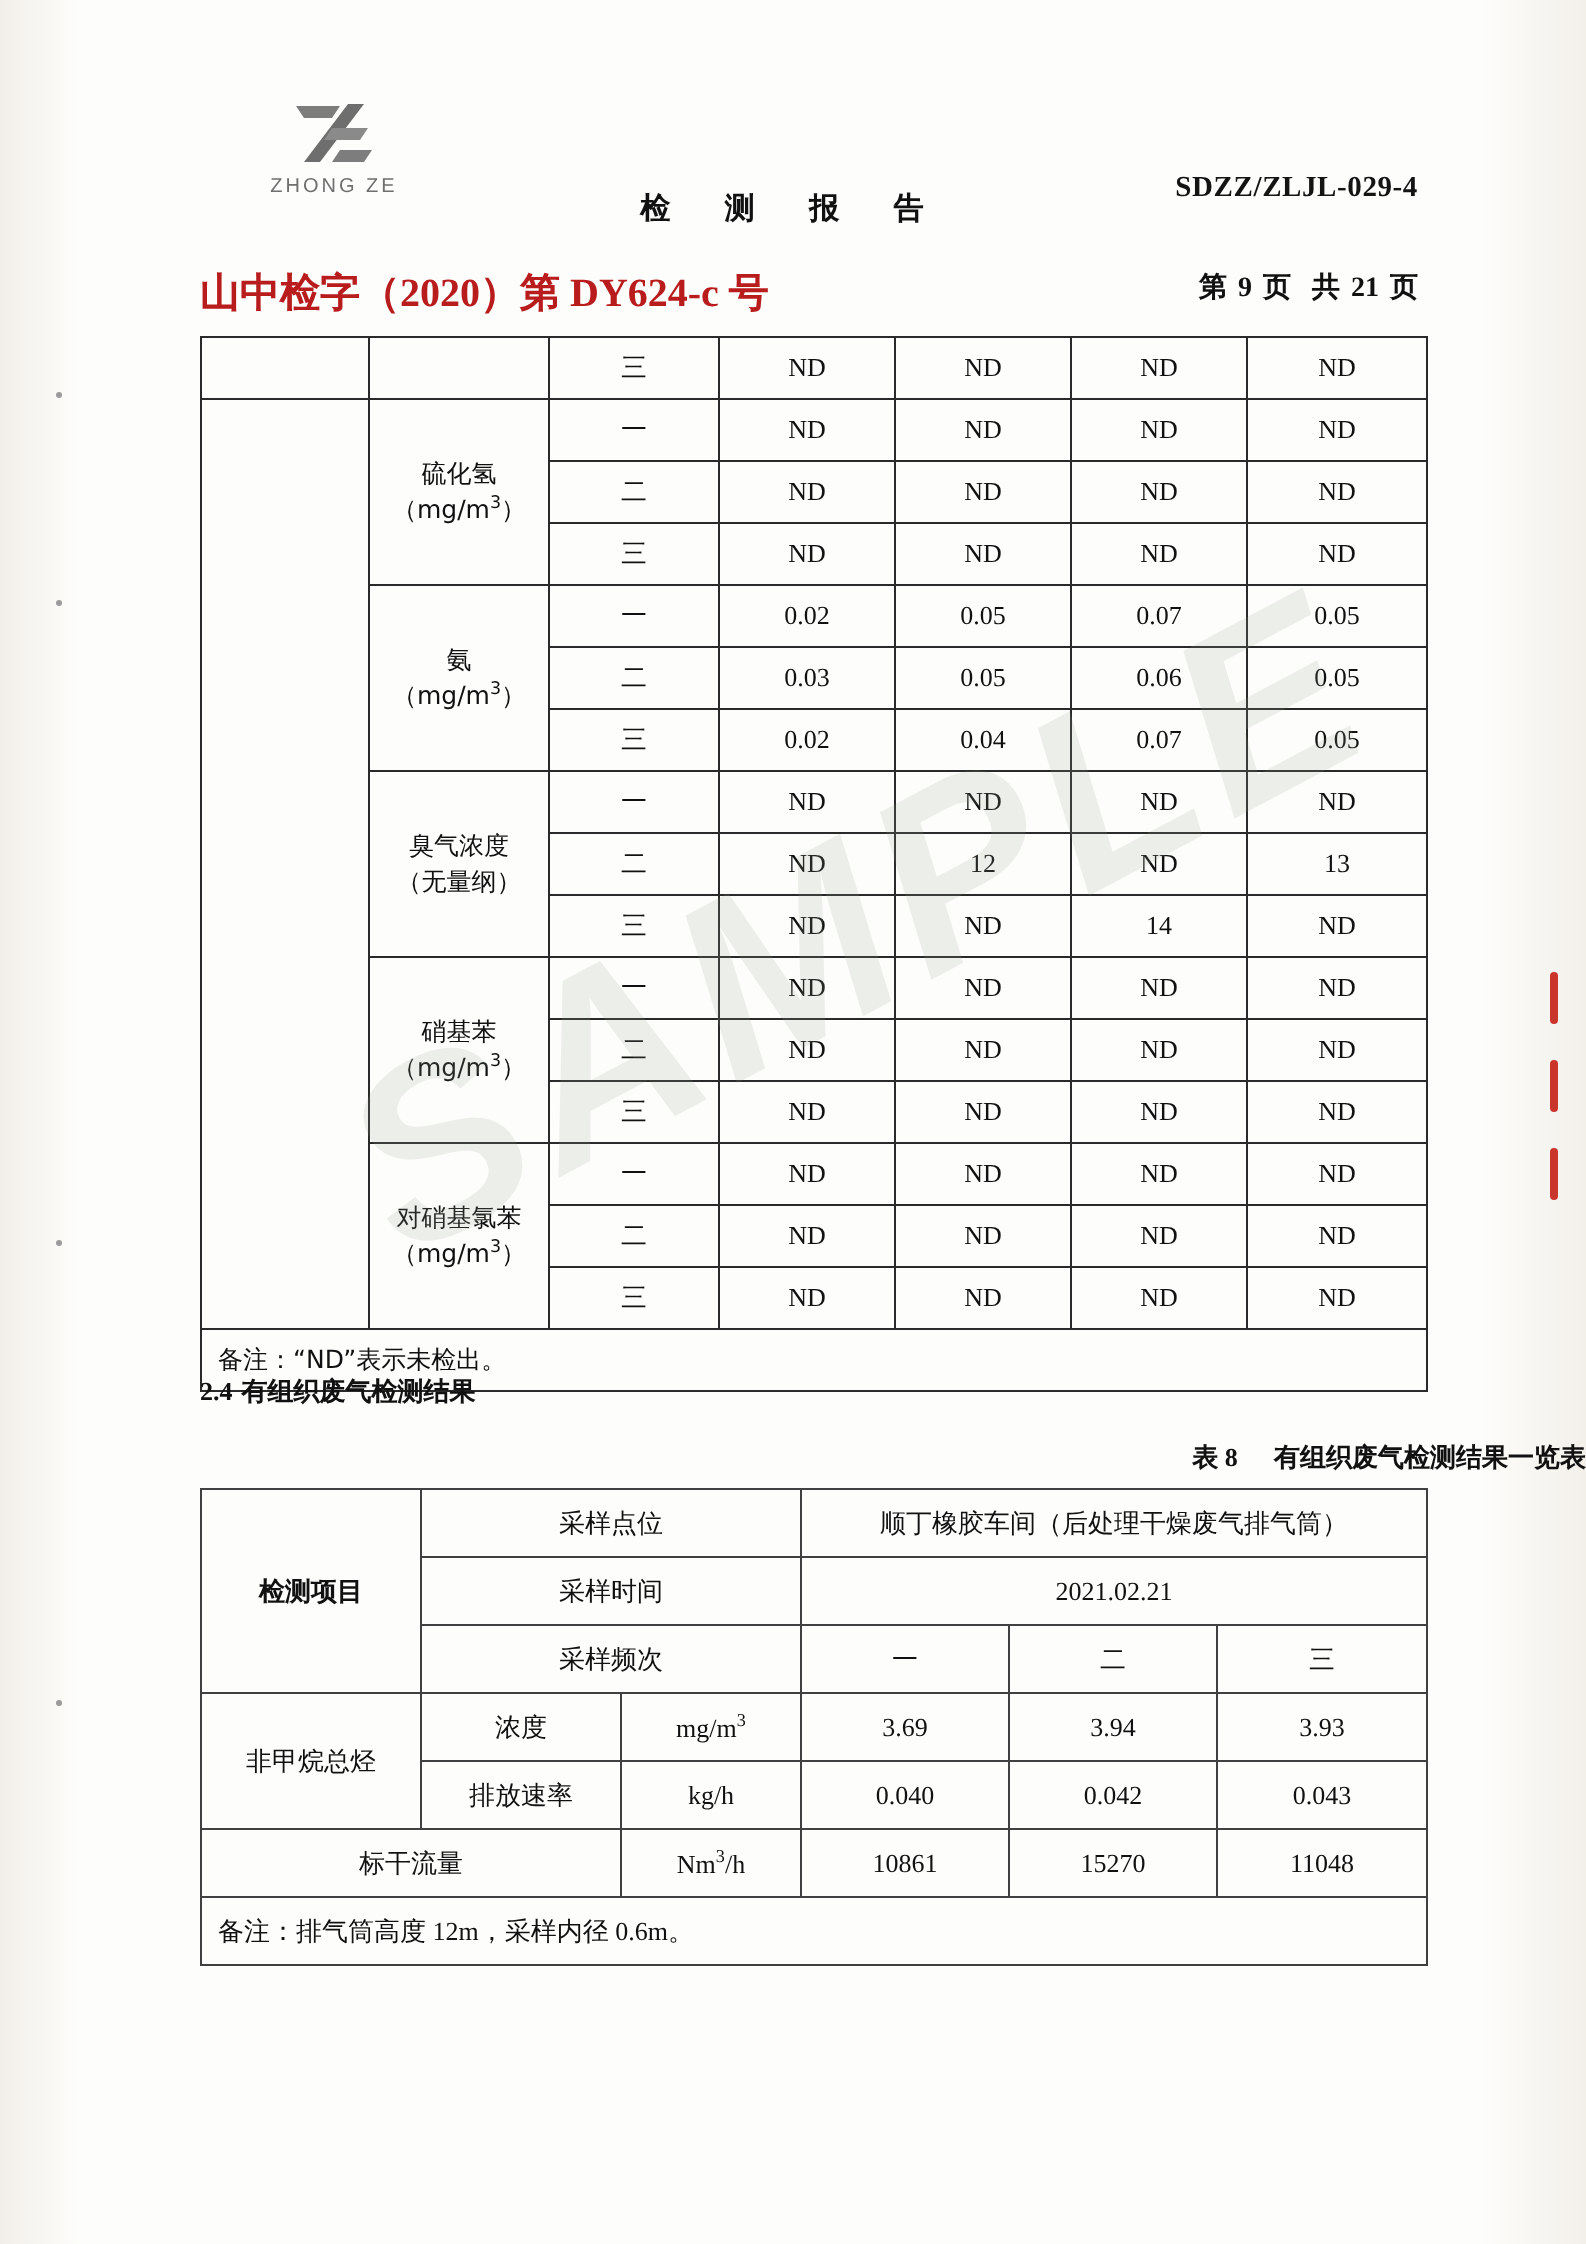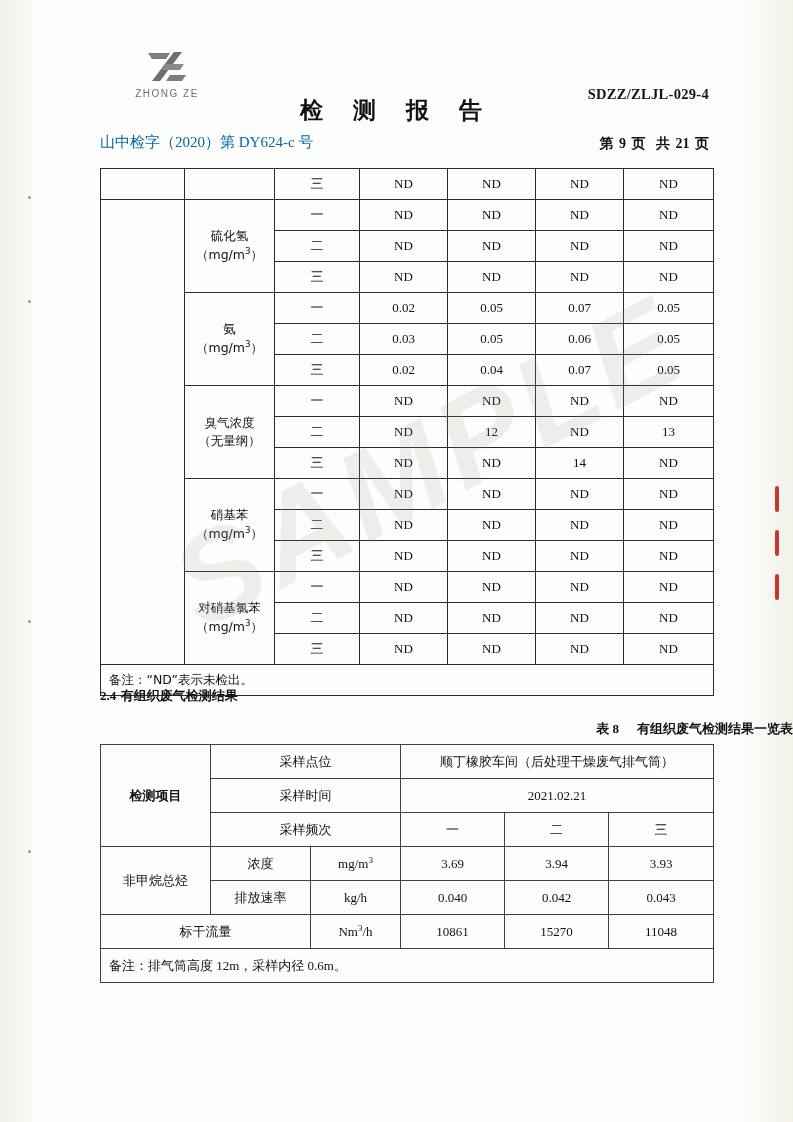--- a/index.html
+++ b/index.html
@@ -66,31 +66,31 @@
     color: #141414;
   }
   .report-title {
     position: absolute;
     left: 0;
     top: 95px;
     width: 793px;
     text-align: center;
     font-family: "DejaVu Serif", serif;
     font-weight: bold;
-    font-size: 23px;
+    font-size: 15px;
     letter-spacing: 11px;
     color: #111;
   }
   .report-no {
     position: absolute;
     left: 100px;
     top: 133px;
-    font-size: 15px;
-    font-weight: normal;
-    color: #0369a1;
+    font-size: 20px;
+    font-weight: bold;
+    color: #b91c1c;
   }
   .page-no {
     position: absolute;
     right: 84px;
     top: 135px;
     font-size: 14px;
     font-weight: bold;
     color: #111;
   }
   .page-no span.num {

